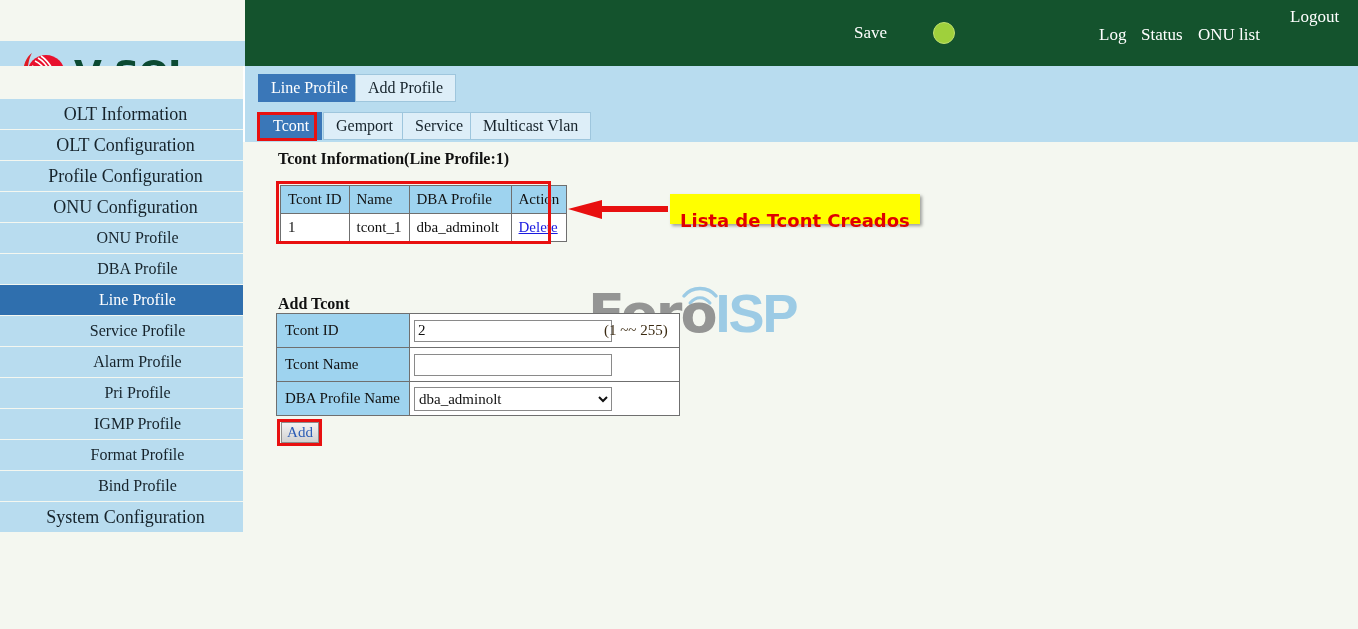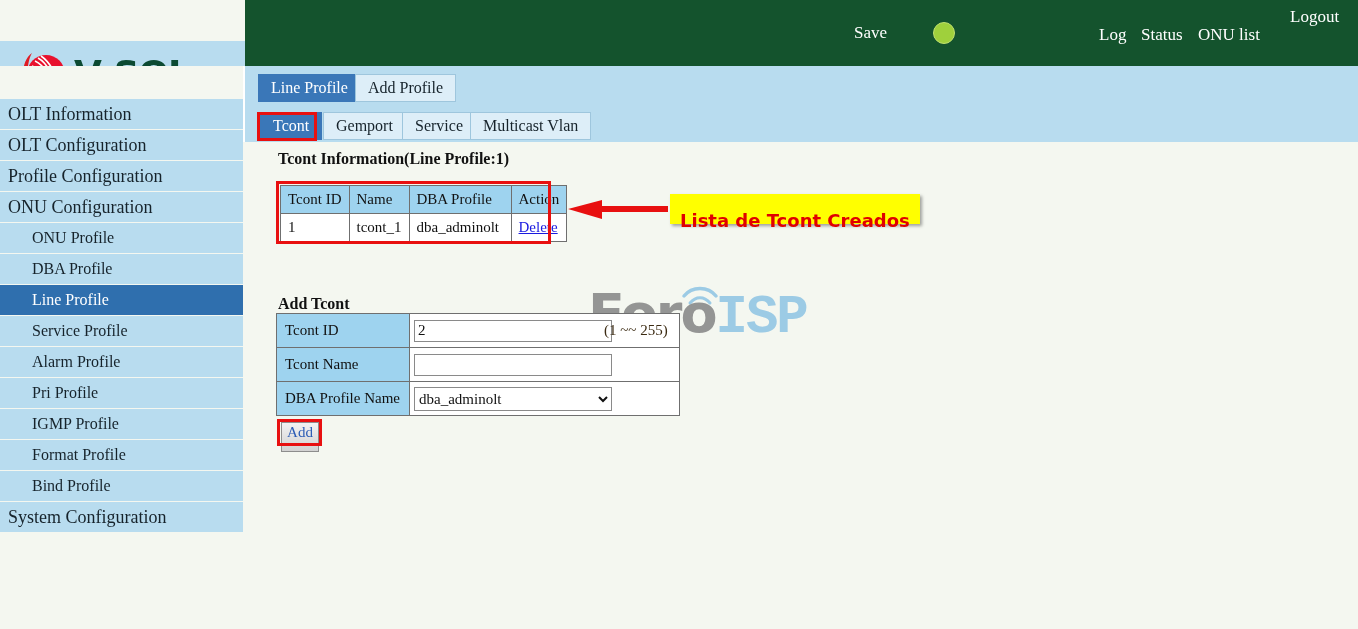--- a/index.html
+++ b/index.html
@@ -82,20 +82,21 @@
     margin-bottom: 1px;
     background: #b8dcef;
     color: #16232b;
     font-size: 18px;
     line-height: 30px;
     padding-left: 8px;
     cursor: pointer;
     width: 243px;
     white-space: nowrap;
     overflow: hidden;
+    text-align: center;
   }
   .nav-item.sub {
     padding-left: 32px;
     font-size: 16px;
   }
   .nav-item.active {
     background: #2f6fae;
     color: #ffffff;
   }
 
@@ -267,21 +268,21 @@
     left: 604px; top: 322px;
     font-size: 15px;
     color: #3b2a12;
     white-space: nowrap;
   }
 
   
   #add-button {
     position: absolute;
     left: 281px; top: 422px;
-    width: 38px; height: 30px;
+    width: 38px; height: 21px;
     background: linear-gradient(#f2f2f2, #d2d2d2);
     border: 1px solid #8d8d8d;
     color: #2a5bb5;
     font-family: "Liberation Serif", serif;
     font-size: 15px;
     line-height: 19px;
     text-align: center;
     cursor: pointer;
   }
   #add-button-highlight {
@@ -301,21 +302,21 @@
   }
   #wm-foro {
     font-family: "DejaVu Sans", sans-serif;
     font-weight: bold;
     font-size: 54px;
     color: #808080;
     opacity: 0.82;
     letter-spacing: -2px;
   }
   #wm-isp {
-    font-family: Liberation Mono, monospace;
+    font-family: Liberation Sans, sans-serif;
     font-weight: bold;
     font-size: 54px;
     color: #9ccbe5;
     letter-spacing: -2px;
   }
 </style>
 </head>
 <body>
 
 <div id="app">

